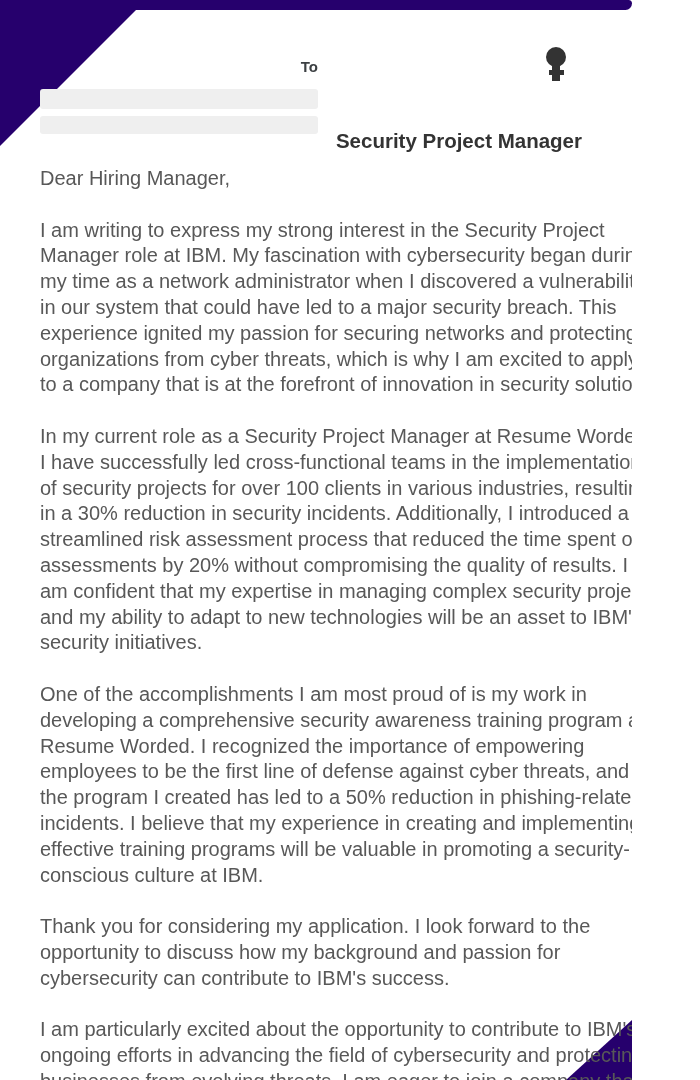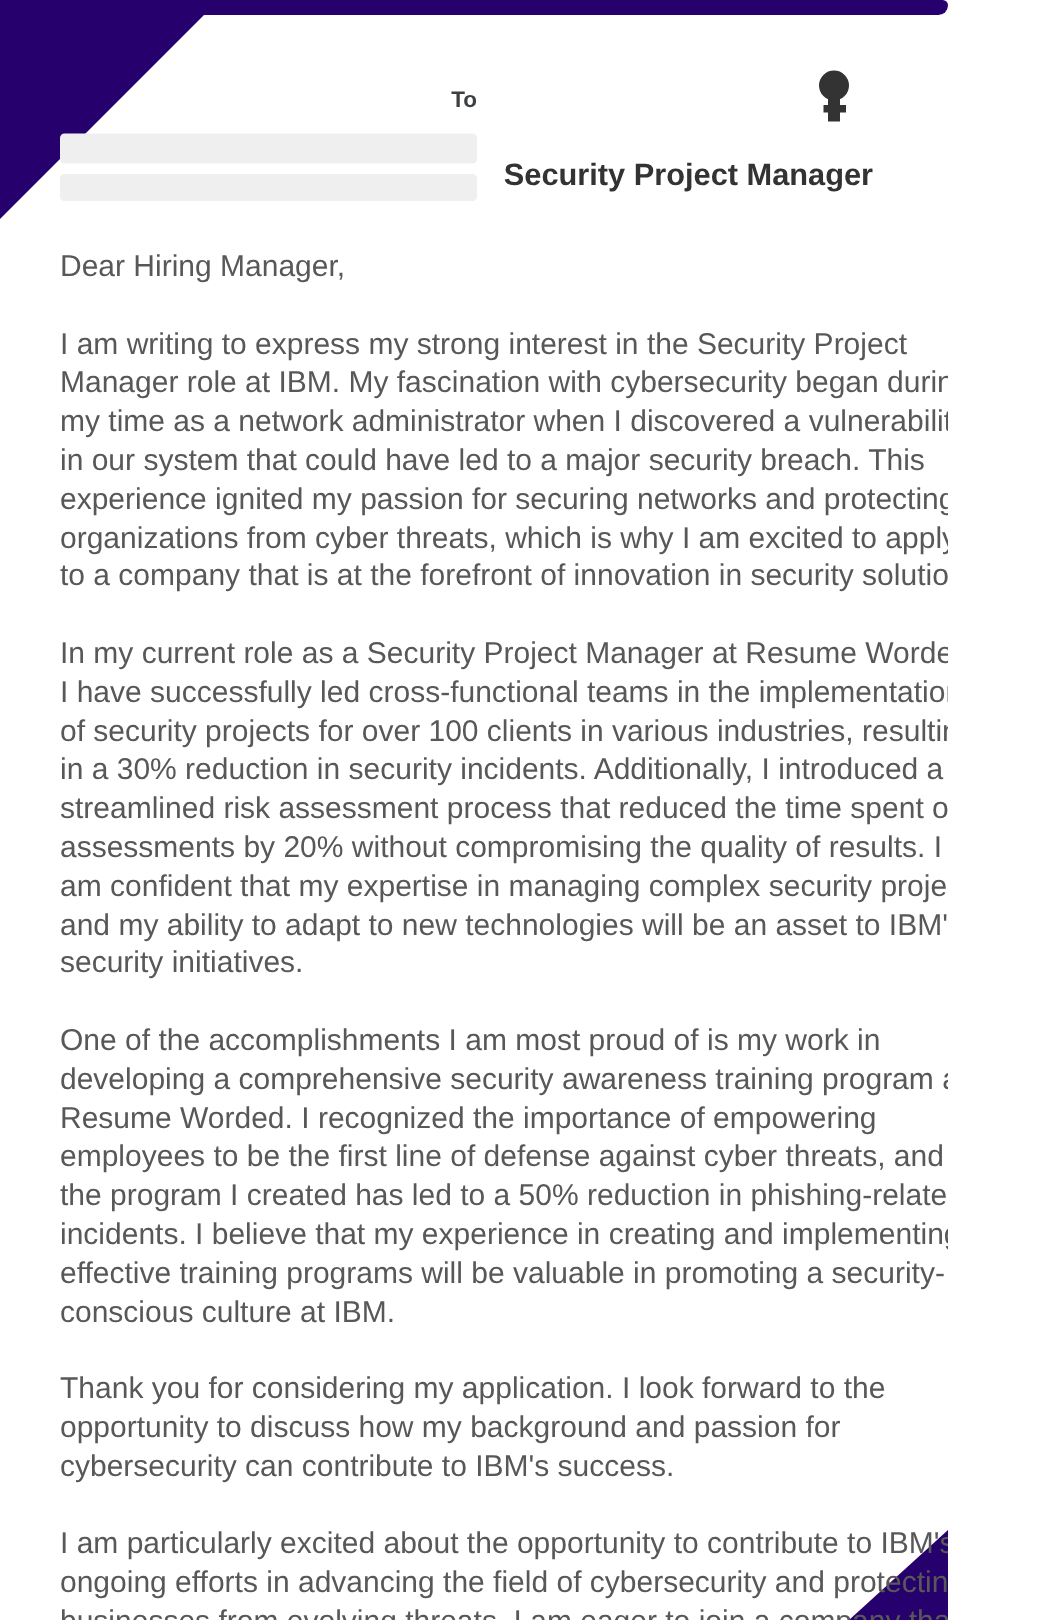--- a/index.html
+++ b/index.html
@@ -57,21 +57,21 @@
   }
   .ph-bar{
     background:var(--placeholder,#efefef);
     border-radius:3px;
   }
   .ph-bar-1{height:20px;margin-bottom:7px;}
   .ph-bar-2{height:18px;}
   
   .title-block{
     position:absolute;top:46px;right:50px;
-    display:flex;flex-direction:column;align-items:flex-end;
+    display:flex;flex-direction:column;align-items:flex-end;gap:24px;
   }
   .icon-wrap{margin-right:13px;line-height:0;}
   .job-title{
     margin:19px 0 0 0;
     font-size:20.5px;font-weight:700;
     color:var(--title-text,#333333);
     line-height:27px;
     white-space:nowrap;
   }
   

